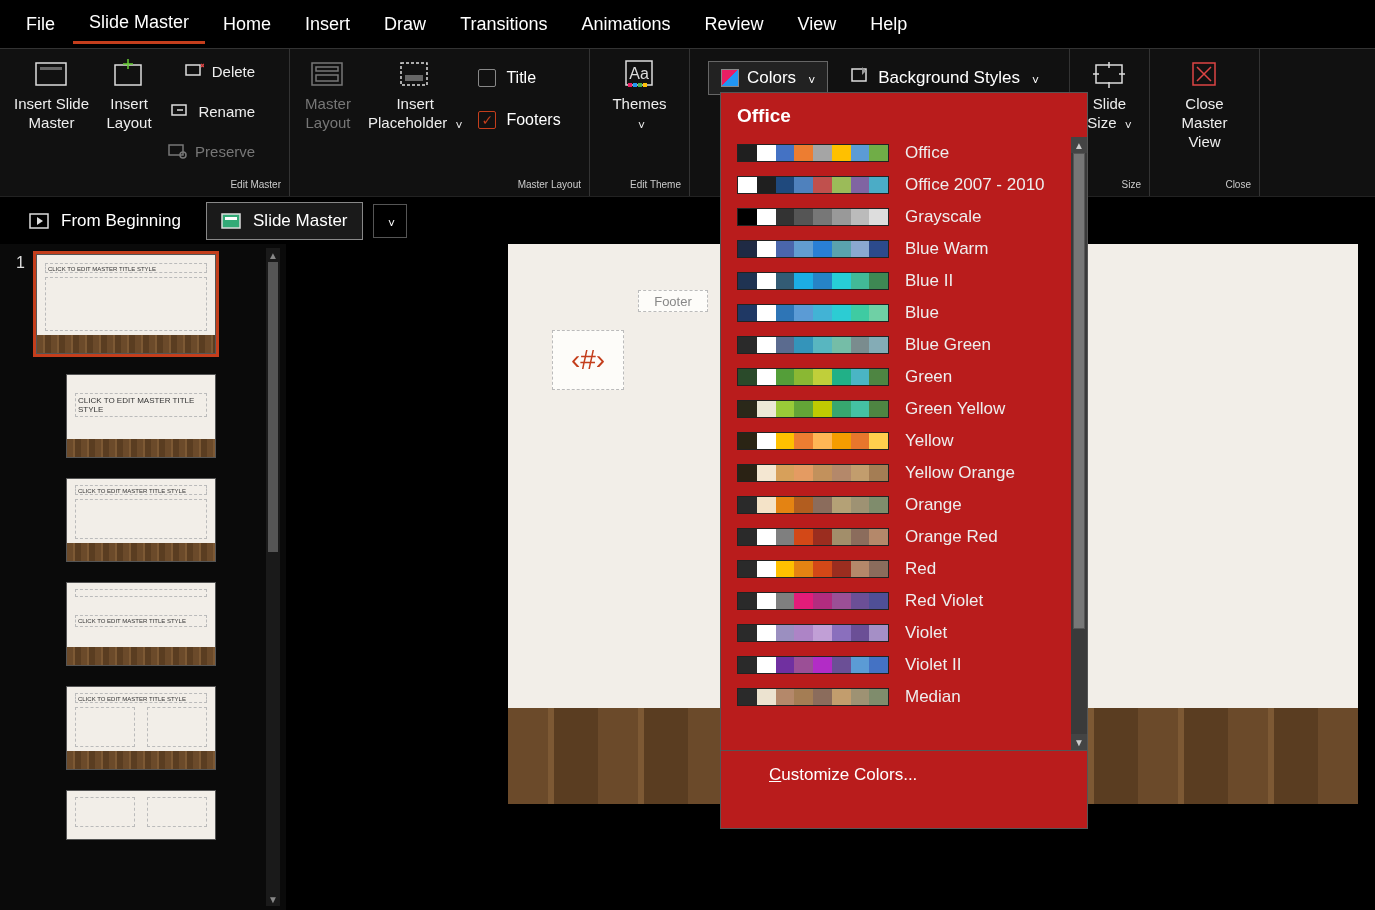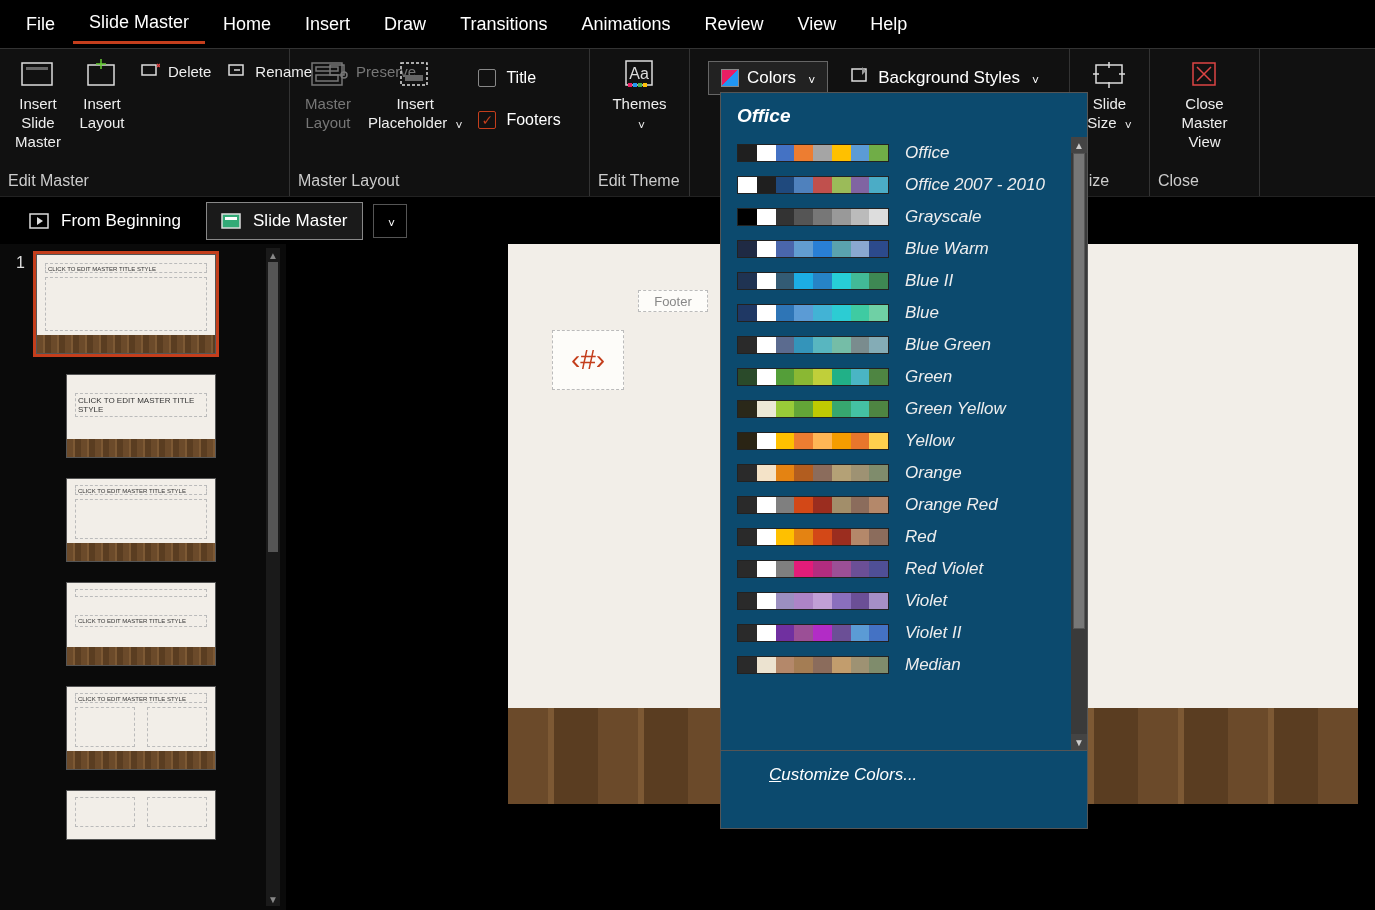--- a/index.html
+++ b/index.html
@@ -6,27 +6,27 @@
   body { background: #000; color: #fff; width: 1375px; height: 910px; overflow: hidden; user-select: none; }
   
   
   .menubar { display: flex; height: 48px; align-items: center; padding: 0 10px; gap: 2px; background: #000; }
   .menu-item { padding: 8px 16px; font-size: 18px; color: #fff; cursor: pointer; }
   .menu-item.active { border-bottom: 3px solid #c43e1c; }
 
   
   .ribbon { display: flex; height: 148px; background: #111; border-top: 1px solid #333; }
   .ribbon-group { display: flex; flex-direction: column; border-right: 1px solid #333; padding: 4px 8px 2px 8px; }
-  .ribbon-group-label { text-align: left; font-size: 16px; color: #ccc; padding: 4px 0; }
+  .ribbon-group-label { text-align: right; font-size: 10px; color: #ccc; padding: 4px 0; }
   .ribbon-group-body { display: flex; flex: 1; align-items: flex-start; gap: 4px; }
   .big-btn { display: flex; flex-direction: column; align-items: center; justify-content: flex-start; padding: 4px 6px; cursor: pointer; min-width: 60px; }
   .big-btn .ico { width: 40px; height: 36px; display: flex; align-items: center; justify-content: center; }
   .big-btn .lbl { font-size: 15px; text-align: center; line-height: 1.25; margin-top: 2px; color: #eee; }
   .big-btn.disabled .lbl { color: #777; }
-  .small-btns { display: flex; flex-direction: row; gap: 8px; padding-top: 6px; }
+  .small-btns { display: flex; flex-direction: column; gap: 16px; padding-top: 6px; align-items: flex-end; }
   .small-btn { display: flex; align-items: center; gap: 8px; font-size: 15px; color: #eee; cursor: pointer; padding: 2px 4px; }
   .small-btn.disabled { color: #777; }
   .small-btn .ico { width: 20px; height: 20px; display: flex; align-items: center; justify-content: center; }
   .chk-row { display: flex; align-items: center; gap: 10px; font-size: 16px; padding: 10px 6px; }
   .chk { width: 18px; height: 18px; border: 1px solid #888; display: flex; align-items: center; justify-content: center; border-radius: 2px; }
   .chk.checked { border-color: #c43e1c; }
   .chk.checked::after { content: "✓"; color: #c43e1c; font-size: 14px; line-height: 1; }
   .caret-down::after { content: "˅"; font-size: 12px; margin-left: 4px; position: relative; top: 2px; }
 
   .bg-group { display: flex; flex-direction: column; gap: 6px; padding: 6px 10px; }
@@ -59,21 +59,21 @@
   .thumb .ph { position: absolute; border: 1px dashed #bbb; font-size: 6px; color: #333; padding: 2px; overflow: hidden; }
   
   .editor { flex: 1; background: #000; position: relative; overflow: hidden; }
   .canvas-wrap { position: absolute; left: 0; right: 0; top: 0; bottom: 0; padding: 6px 0; }
   .slide-canvas { position: absolute; left: 222px; top: 0; width: 850px; height: 560px; background: #f2eee8; }
   .slide-wood { position: absolute; left: 0; right: 0; bottom: 0; height: 96px; background: repeating-linear-gradient(90deg,#6b4a2a 0 40px,#7d5934 40px 46px,#5a3d21 46px 90px); }
   .ph-footer { position: absolute; top: 46px; left: 352px; width: 70px; height: 22px; border: 1px dashed #bbb; color: #888; font-size: 13px; display: flex; align-items: center; justify-content: center; background: #fdfcf9; }
   .ph-num { position: absolute; top: 86px; left: 266px; width: 72px; height: 60px; border: 1px dashed #bbb; display: flex; align-items: center; justify-content: center; font-size: 28px; color: #c43e1c; background: #fdfcf9; }
 
   
-  .colors-dropdown { position: absolute; left: 720px; top: 92px; width: 368px; height: 737px; background: #0c4a6e; border: 1px solid #555; z-index: 10; font-style: italic; }
+  .colors-dropdown { position: absolute; left: 720px; top: 92px; width: 368px; height: 737px; background: #b91c1c; border: 1px solid #555; z-index: 10; }
   .dd-header { font-size: 19px; font-weight: 600; padding: 12px 16px 10px 16px; }
   .dd-list-wrap { position: relative; }
   .dd-list { overflow: hidden; }
   .dd-row { display: flex; align-items: center; gap: 16px; padding: 6px 16px; cursor: pointer; }
   .swatch-strip { display: flex; width: 152px; height: 18px; border: 1px solid #222; }
   .swatch-strip span { flex: 1; }
   .dd-row-label { font-size: 17px; color: #eee; }
   .dd-footer { border-top: 1px solid #555; padding: 14px 12px 40px 48px; font-size: 17px; cursor: pointer; }
   .dd-footer u { text-decoration: underline; }
   .dd-scroll { position: absolute; right: 0; top: 0; bottom: 0; width: 16px; background: #3a3a3a; }
@@ -475,20 +475,33 @@
             <span style="background: rgb(237, 125, 49);"></span>
             <span style="background: rgb(255, 182, 85);"></span>
             <span style="background: rgb(245, 156, 0);"></span>
             <span style="background: rgb(232, 118, 44);"></span>
             <span style="background: rgb(255, 207, 77);"></span>
           </div>
           <div class="dd-row-label">Yellow</div>
         </div>
         <div class="dd-row">
           <div class="swatch-strip">
+            <span style="background: rgb(42, 34, 20);"></span>
+            <span style="background: rgb(244, 231, 210);"></span>
+            <span style="background: rgb(215, 160, 90);"></span>
+            <span style="background: rgb(228, 155, 98);"></span>
+            <span style="background: rgb(194, 145, 92);"></span>
+            <span style="background: rgb(180, 136, 106);"></span>
+            <span style="background: rgb(194, 157, 109);"></span>
+            <span style="background: rgb(164, 125, 84);"></span>
+          </div>
+          <div class="dd-row-label">Yellow Orange</div>
+        </div>
+        <div class="dd-row">
+          <div class="swatch-strip">
             <span style="background: rgb(42, 42, 42);"></span>
             <span style="background: rgb(244, 227, 200);"></span>
             <span style="background: rgb(228, 131, 18);"></span>
             <span style="background: rgb(178, 93, 31);"></span>
             <span style="background: rgb(139, 108, 92);"></span>
             <span style="background: rgb(180, 161, 118);"></span>
             <span style="background: rgb(158, 146, 115);"></span>
             <span style="background: rgb(127, 140, 108);"></span>
           </div>
           <div class="dd-row-label">Orange</div>

